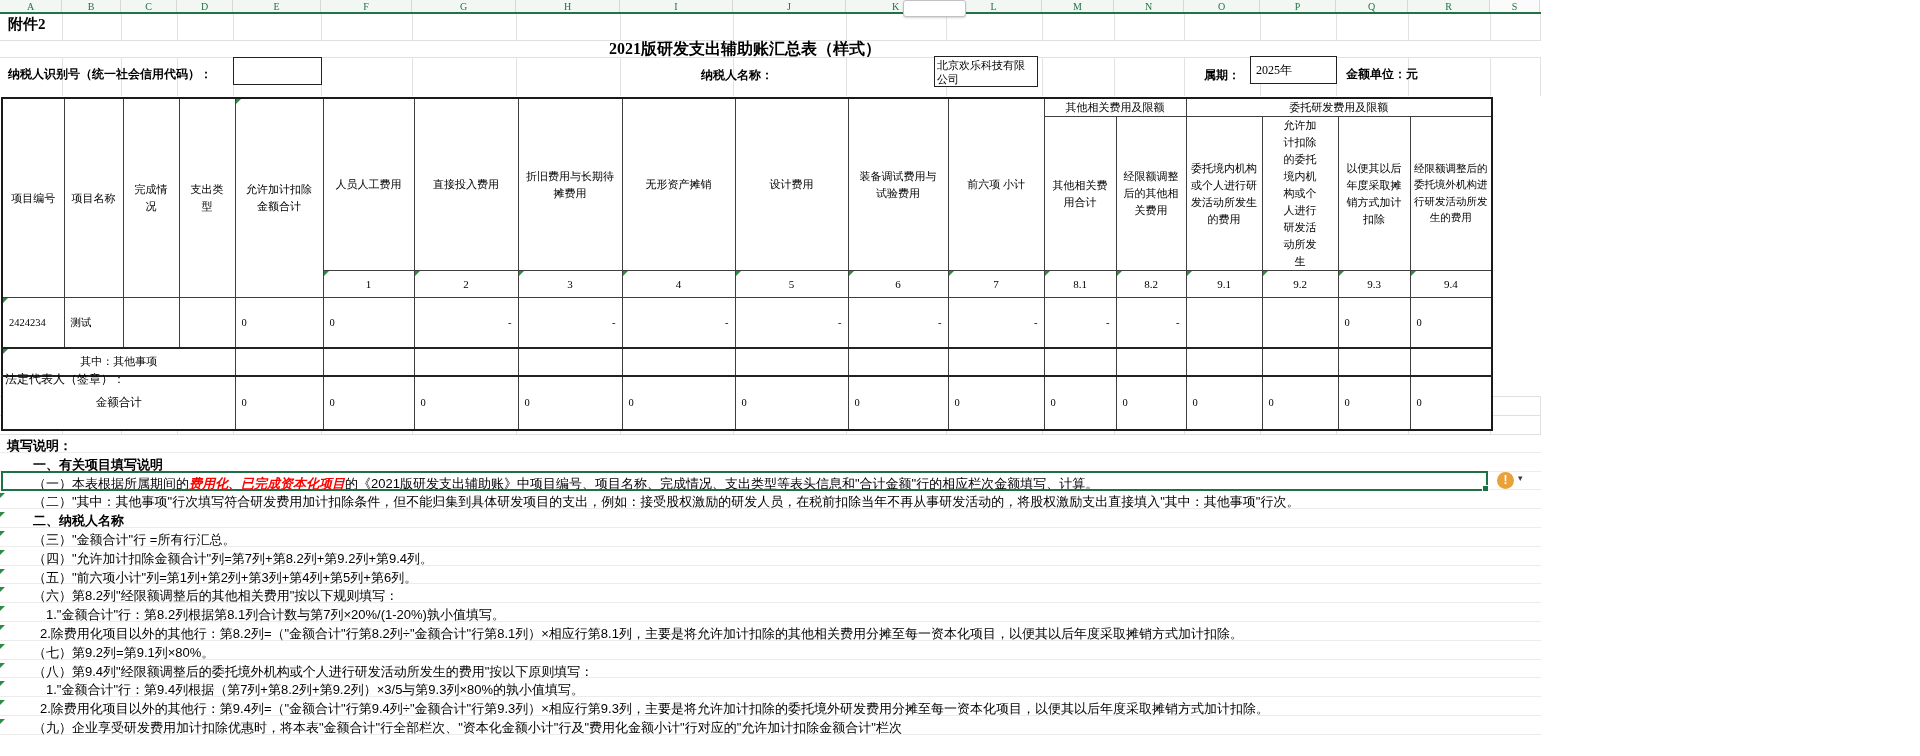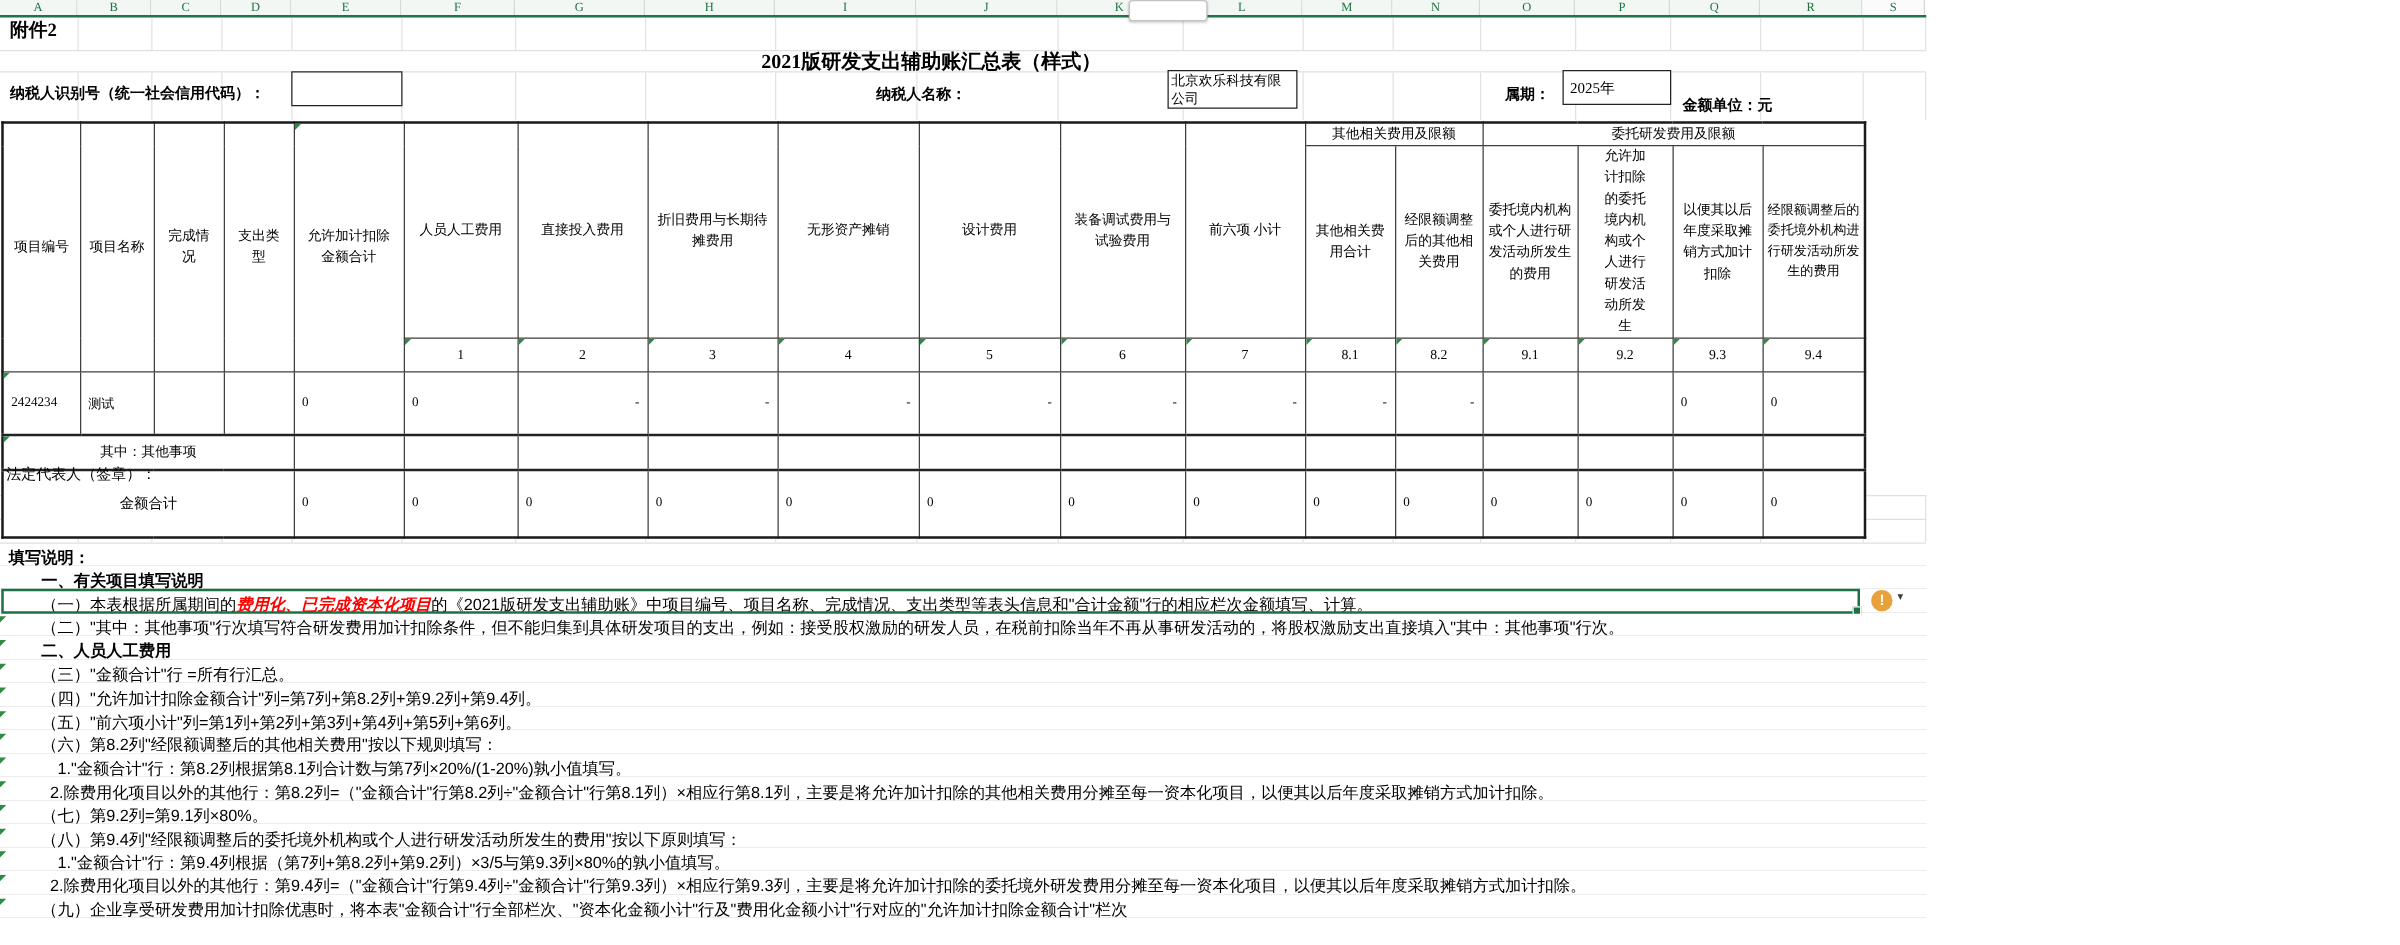--- a/index.html
+++ b/index.html
@@ -86,21 +86,21 @@
 
 <div class="abs attach">附件2</div>
 <div class="abs title">2021版研发支出辅助账汇总表（样式）</div>
 
 <div class="abs lbl" style="left:8px;top:66px">纳税人识别号（统一社会信用代码）：</div>
 <div class="abs inbox" style="left:233px;top:57px;width:89px;height:28px"></div>
 <div class="abs lbl" style="left:701px;top:67px">纳税人名称：</div>
 <div class="abs inbox" style="left:934px;top:56px;width:104px;height:31px;font-size:11px;line-height:14px;padding:1px 2px">北京欢乐科技有限公司</div>
 <div class="abs lbl" style="left:1204px;top:67px">属期：</div>
 <div class="abs inbox" style="left:1250px;top:56px;width:87px;height:28px;font-size:12px;line-height:26px;padding-left:5px">2025年</div>
-<div class="abs lbl" style="left:1346px;top:76px">金额单位：元</div>
+<div class="abs lbl" style="left:1346px;top:66px">金额单位：元</div>
 
 <table class="main">
   <colgroup>
     <col style="width:62px">
       <col style="width:59px">
       <col style="width:56px">
       <col style="width:56px">
     <col style="width:88px">
       <col style="width:91px">
       <col style="width:104px">
@@ -221,21 +221,21 @@
 <div class="selbox">
     <span class="fillhandle"></span>
   </div>
 <div class="nline" style="left:33px;top:473.6px"><span>（一）本表根据所属期间的</span><span class="nred">费用化、已完成资本化项目</span><span>的《2021版研发支出辅助账》中项目编号、项目名称、完成情况、支出类型等表头信息和"合计金额"行的相应栏次金额填写、计算。</span></div>
 <div class="warnbtn">!</div>
 <div class="warnarrow">▾</div>
 
 <div class="rowtri" style="top:493px"></div>
 <div class="nline" style="left:33px;top:492.4px">（二）"其中：其他事项"行次填写符合研发费用加计扣除条件，但不能归集到具体研发项目的支出，例如：接受股权激励的研发人员，在税前扣除当年不再从事研发活动的，将股权激励支出直接填入"其中：其他事项"行次。</div>
 <div class="rowtri" style="top:512px"></div>
-<div class="nline nbold" style="left:33px;top:511.2px">二、人员人工费用</div>
+<div class="nline nbold" style="left:33px;top:511.2px">二、纳税人名称</div>
 <div class="rowtri" style="top:531px"></div>
 <div class="nline" style="left:33px;top:530px">（三）"金额合计"行 =所有行汇总。</div>
 <div class="rowtri" style="top:550px"></div>
 <div class="nline" style="left:33px;top:548.8px">（四）"允许加计扣除金额合计"列=第7列+第8.2列+第9.2列+第9.4列。</div>
 <div class="rowtri" style="top:569px"></div>
 <div class="nline" style="left:33px;top:567.6px">（五）"前六项小计"列=第1列+第2列+第3列+第4列+第5列+第6列。</div>
 <div class="rowtri" style="top:587px"></div>
 <div class="nline" style="left:33px;top:586.4px">（六）第8.2列"经限额调整后的其他相关费用"按以下规则填写：</div>
 <div class="rowtri" style="top:606px"></div>
 <div class="nline" style="left:46px;top:605.2px">1."金额合计"行：第8.2列根据第8.1列合计数与第7列×20%/(1-20%)孰小值填写。</div>

